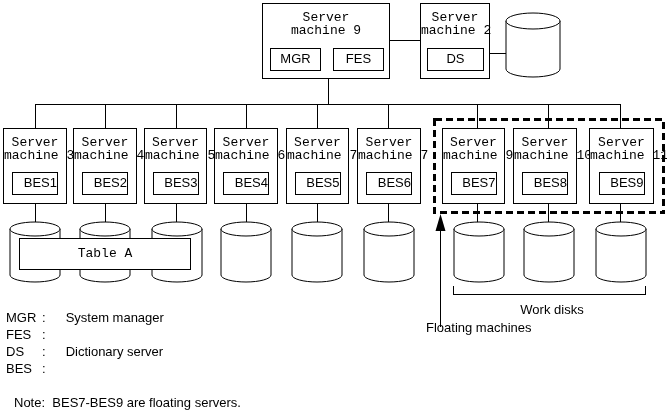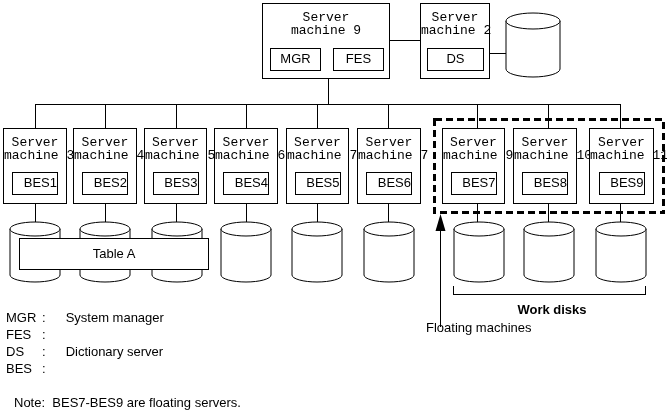--- a/index.html
+++ b/index.html
@@ -196,23 +196,23 @@
     <div class="innerbox bes">BES8</div>
   </div>
   <div class="machine" style="left:589px;width:65px;">
     <div class="mname">
       <div>Server</div>
       <div>machine 11</div>
     </div>
     <div class="innerbox bes">BES9</div>
   </div>
 
-  <div class="tablebox" style="left:19px;width:190px;">Table A</div>
-
-  <div class="label" style="left:502px;top:302px;width:100px;text-align:center;font-weight:bold;">Work disks</div>
+  <div class="tablebox" style="left:19px;width:172px;font-family:Liberation Mono, monospace;">Table A</div>
+
+  <div class="label" style="left:502px;top:302px;width:100px;text-align:center;">Work disks</div>
   <div class="label" style="left:426px;top:320px;">Floating machines</div>
 
   <div id="legend">
     <div class="legend-row">
       <span class="legend-abbr">MGR</span>
         <span>:</span>
         <span class="legend-desc">System manager</span>
     </div>
     <div class="legend-row">
       <span class="legend-abbr">FES</span>

